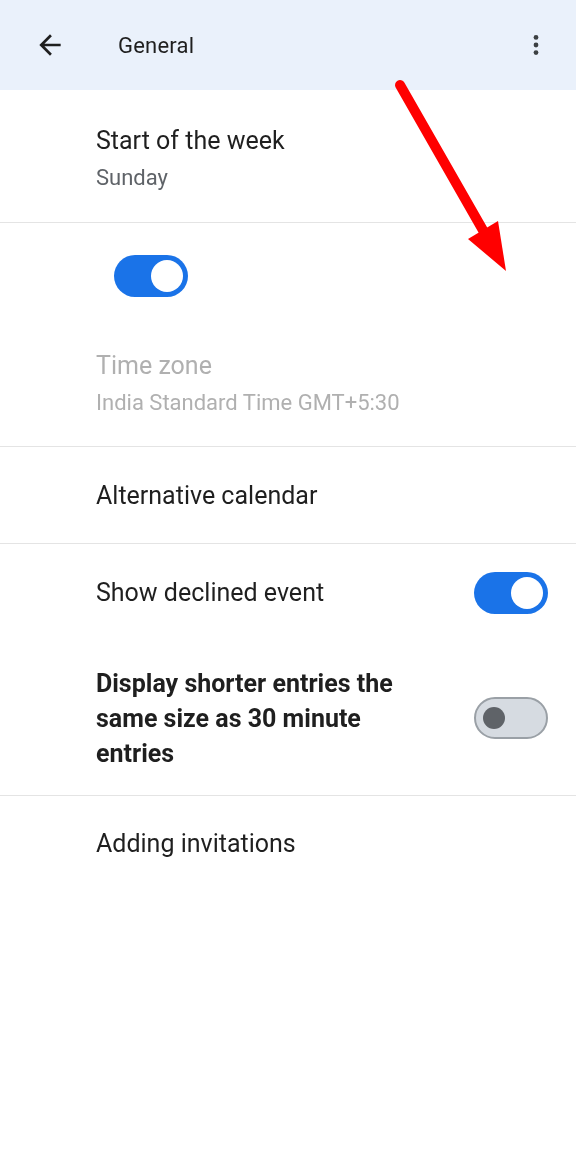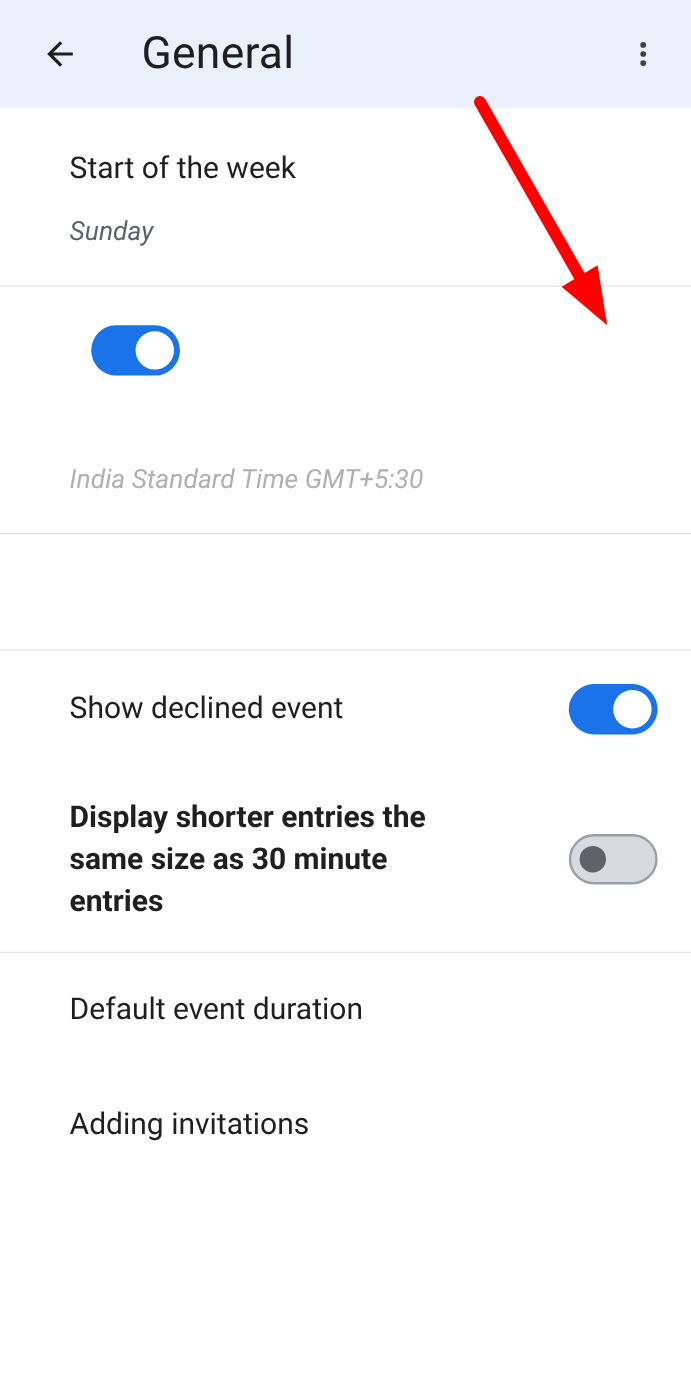--- a/index.html
+++ b/index.html
@@ -25,37 +25,37 @@
     }
     .back-arrow {
       width: 44px;
       height: 44px;
       display: flex;
       align-items: center;
       justify-content: center;
       margin-right: 46px;
     }
     .header-title {
-      font-size: 37px;
+      font-size: 22px;
       color: #1f1f1f;
       font-weight: 400;
       flex: 1;
       letter-spacing: 0.2px;
     }
     .more-icon {
       width: 44px;
       height: 44px;
       display: flex;
       align-items: center;
       justify-content: center;
     }
     .row {
       display: flex;
       align-items: center;
-      padding: 28px 28px 28px 58px;
+      padding: 28px 28px 28px 96px;
       min-height: 96px;
       position: relative;
     }
     .row.with-sub {
       flex-direction: row;
       align-items: center;
     }
     .row-text {
       flex: 1;
       display: flex;
@@ -63,23 +63,22 @@
       justify-content: center;
     }
     .row-title {
       font-size: 25px;
       color: #1f1f1f;
       line-height: 1.35;
     }
     .row-sub {
       font-size: 22px;
       color: #5f6368;
-      margin-top: 22px;
+      margin-top: 6px;
       line-height: 1.3;
-      font-style: italic;
     }
     .row.disabled .row-title,
     .row.disabled .row-sub {
       color: #b0b0b0;
     }
     .toggle {
       width: 74px;
       height: 42px;
       border-radius: 21px;
       position: relative;
@@ -149,28 +148,30 @@
 </div>
 
 <div class="section-group">
   <div class="row" style="padding-top:32px;padding-bottom:32px;">
     <div class="toggle on">
       <div class="knob"></div>
     </div>
   </div>
   <div class="row disabled with-sub" style="padding-top:20px;padding-bottom:28px;">
     <div class="row-text">
+      <div class="row-title">Time zone</div>
       <div class="row-sub">India Standard Time  GMT+5:30</div>
     </div>
   </div>
 </div>
 
 <div class="section-group">
   <div class="row with-sub" style="padding-top:30px;padding-bottom:28px;">
     <div class="row-text">
+      <div class="row-title">Alternative calendar</div>
     </div>
   </div>
 </div>
 
 <div class="section-group">
   <div class="row">
     <div class="row-text">
       <div class="row-title">Show declined event</div>
     </div>
     <div class="toggle on">
@@ -181,25 +182,20 @@
     <div class="row-text">
       <div class="row-title" style="line-height:1.4;max-width:320px;">Display shorter entries the same size as 30 minute entries</div>
     </div>
     <div class="toggle off">
       <div class="knob"></div>
     </div>
   </div>
 </div>
 
 <div>
-  <div class="row">
-    <div class="row-text">
-      <div class="row-title">Default event duration</div>
-    </div>
-  </div>
   <div class="row">
     <div class="row-text">
       <div class="row-title">Adding invitations</div>
     </div>
   </div>
   <div class="row" style="padding-top:30px;padding-bottom:10px;">
     
   </div>
 </div>
 

